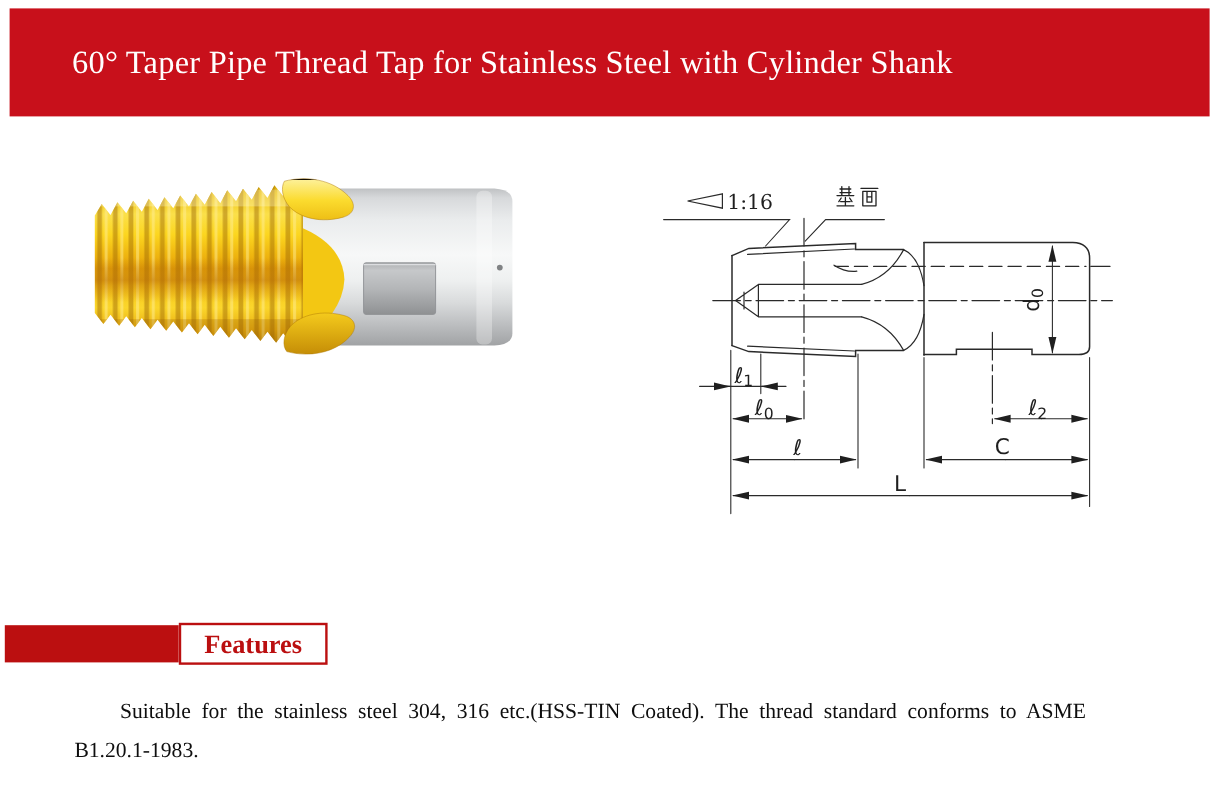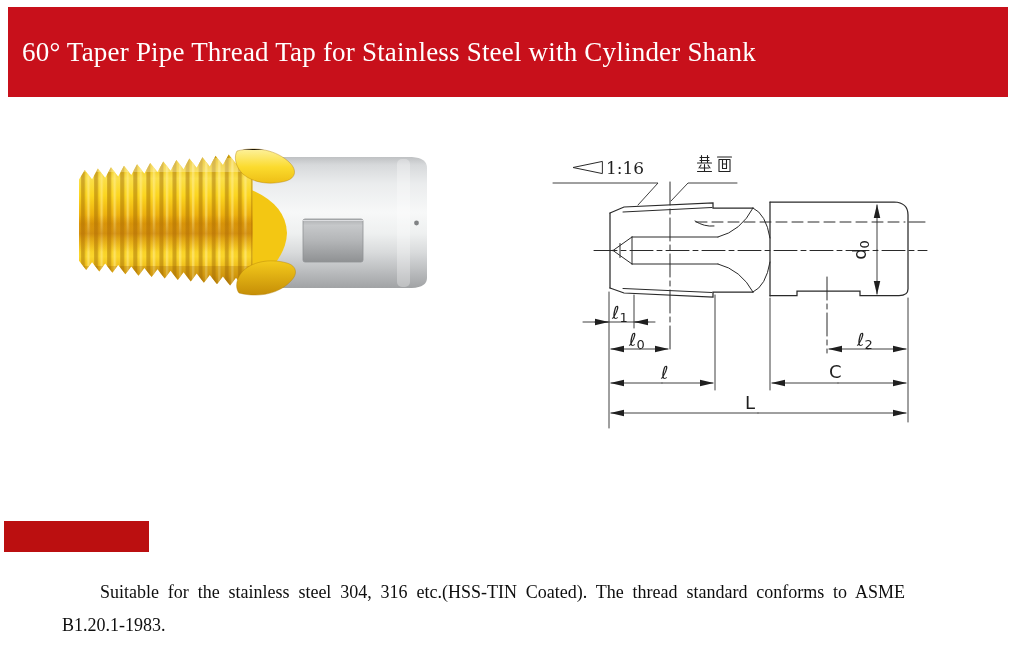--- a/index.html
+++ b/index.html
@@ -2,21 +2,21 @@
 <html style="--banner-red: #c8101b; --features-red: #bb0f10; --title-text-color: #ffffff; --coating-yellow: #f6ce17; --shank-gray: #d9dbdd; --drawing-line-color: #2a2a2a; --body-text-color: #0e0e0e;"><head>
 <meta charset="utf-8">
 <title>60° Taper Pipe Thread Tap for Stainless Steel with Cylinder Shank</title>
 <style>
   html,body{margin:0;padding:0;background:#ffffff;}
   .page{position:relative;width:1017px;height:661px;background:#fff;overflow:hidden;
         font-family:"Liberation Serif",serif;}
   
   .banner{position:absolute;left:8px;top:7px;width:1000px;height:90px;
           background:var(--banner-red,#c8101b);display:flex;align-items:center;
-          box-sizing:border-box;padding-left:14px;}
+          box-sizing:border-box;padding-left:52px;}
   .banner h1{margin:0;color:var(--title-text-color,#fff);font-size:27px;font-weight:400;
              letter-spacing:.2px;font-family:"Liberation Serif",serif;}
   
   .photo-svg{position:absolute;left:70px;top:138px;width:365px;height:160px;}
   .drawing-svg{position:absolute;left:540px;top:140px;width:477px;height:300px;}
   
   .dln{stroke:var(--drawing-line-color,#2a2a2a);fill:none;stroke-linecap:round;}
   .w13{stroke-width:1.25;} .w10{stroke-width:1;} .w09{stroke-width:.9;}
   .dash{stroke-dasharray:11 5;}
   .cl{stroke-dasharray:23 4 5 4;}
@@ -212,16 +212,19 @@
 
       <g>
         <path class="dln w09" d="M877,250 V205" marker-end="url(#ar)"></path>
         <path class="dln w09" d="M877,250 V294" marker-end="url(#ar)"></path>
         <text class="dim-label" text-anchor="middle" transform="rotate(-90 860 250)" x="860" y="256"><tspan>d</tspan><tspan class="sub" dy="3">0</tspan></text>
       </g>
     </g>
   </svg>
 
   <div class="feat-bar"></div>
+  <div class="feat-box">
+    <span>Features</span>
+  </div>
 
   <p class="body-text">Suitable for the stainless steel 304, 316 etc.(HSS-TIN Coated). The thread standard conforms to ASME B1.20.1-1983.</p>
 
 </div>
 
 </body></html>

